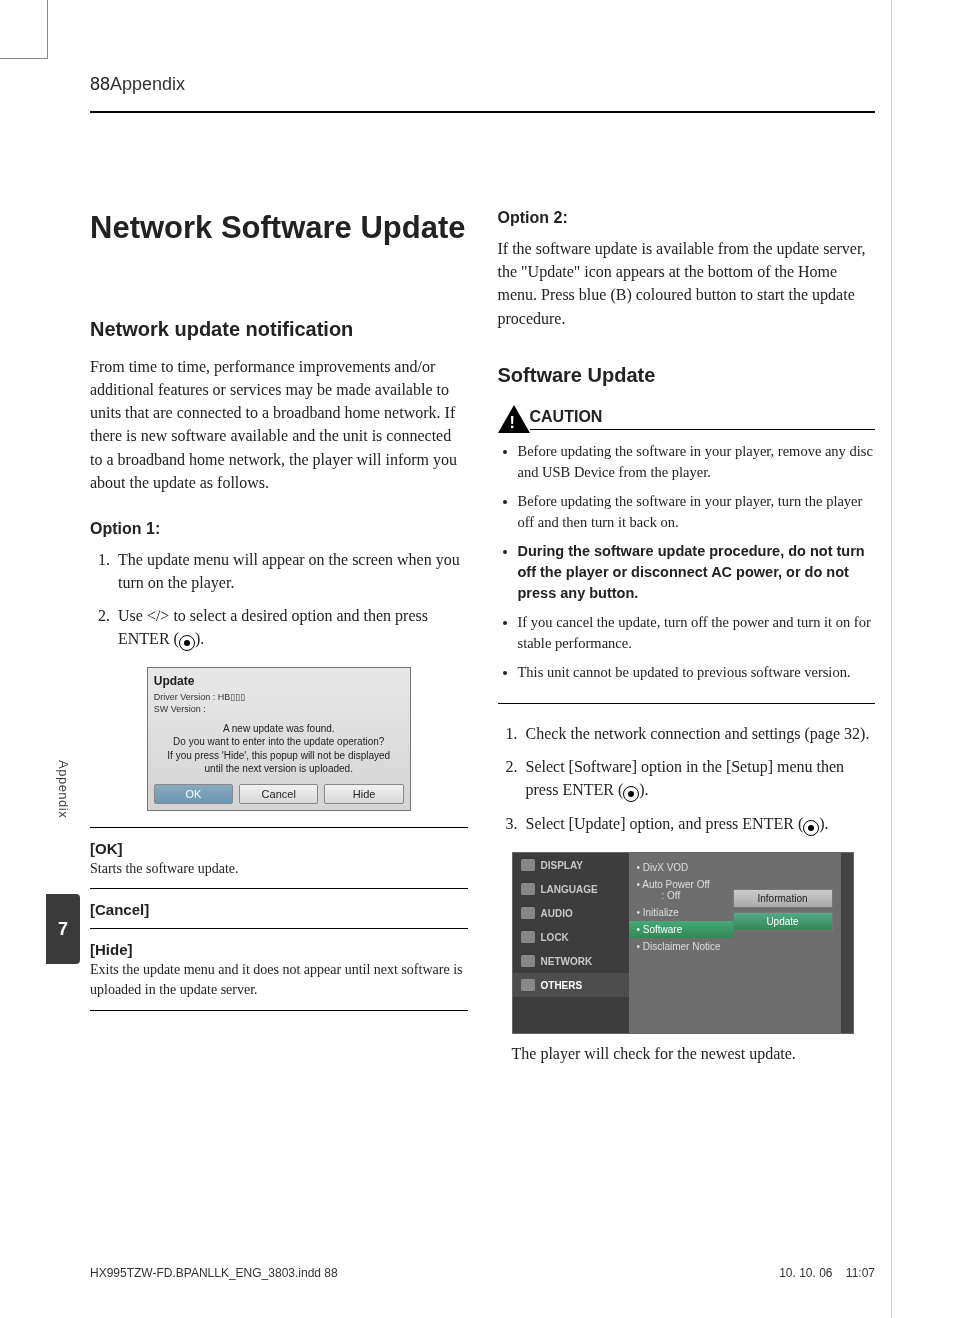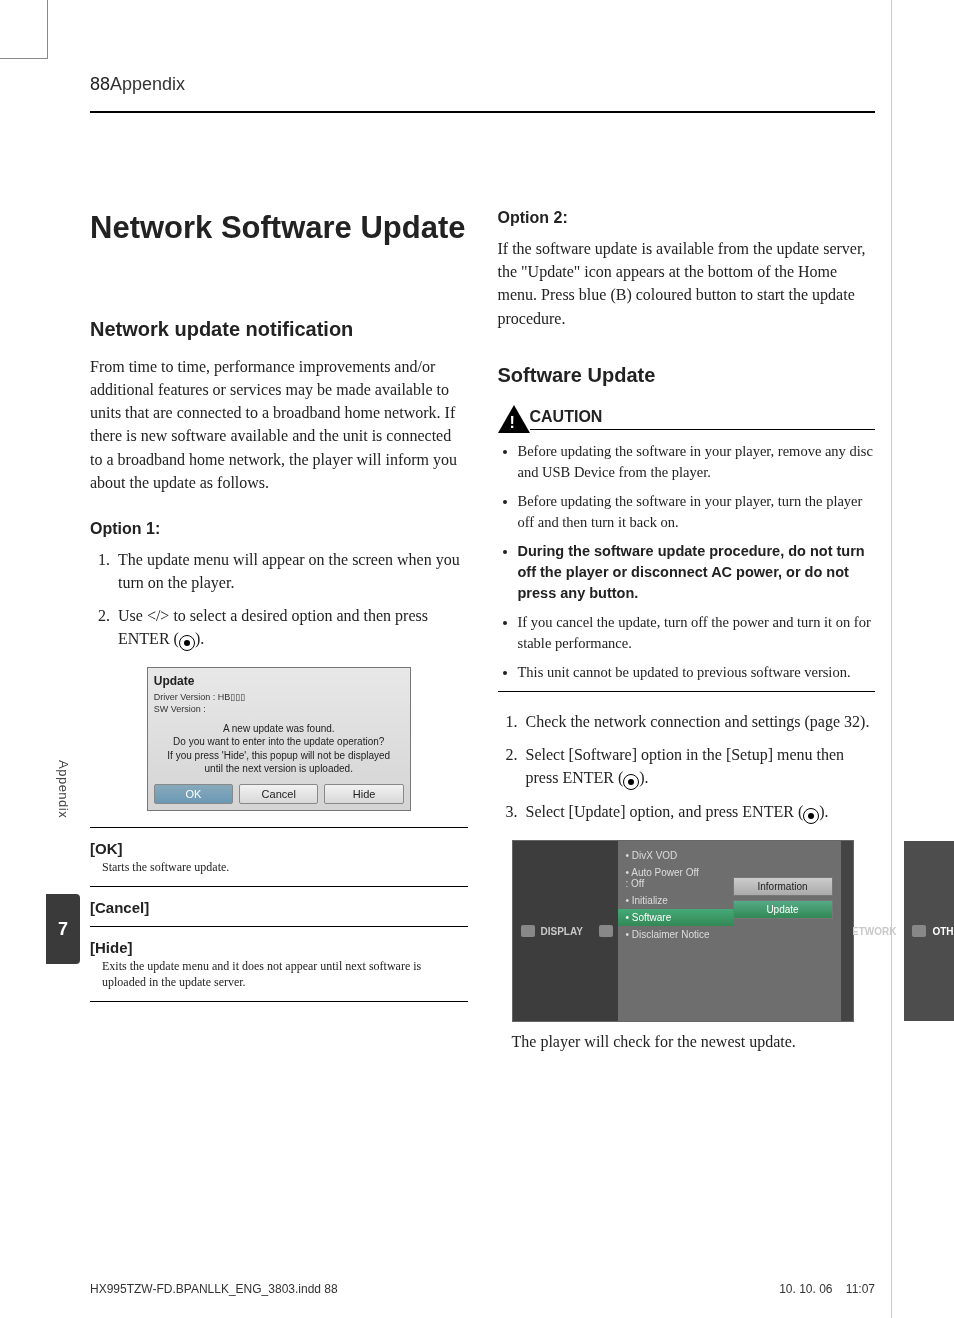--- a/index.html
+++ b/index.html
@@ -14,45 +14,45 @@
 .cols{display:flex;gap:30px}
 .col{flex:1 1 0;min-width:0}
 h1.title{font-family:Arial,Helvetica,sans-serif;font-weight:700;font-size:31px;line-height:1.25;margin:0 0 70px 0}
 h2.sub{font-family:Arial,Helvetica,sans-serif;font-weight:700;font-size:20px;margin:0 0 14px 0}
 h3.opt{font-family:Arial,Helvetica,sans-serif;font-weight:700;font-size:16px;margin:26px 0 10px 0}
 p.body{font-size:16px;line-height:1.45;margin:0 0 14px 0}
 ol.steps{margin:0 0 16px 0;padding-left:24px;font-size:16px;line-height:1.45}
 ol.steps li{padding-left:4px;margin-bottom:10px}
 .hr{border:none;border-top:1px solid #000;margin:10px 0}
 .defterm{font-family:Arial,Helvetica,sans-serif;font-weight:700;font-size:15px;margin:12px 0 2px 0}
-.defbody{font-size:12px;line-height:1.4;margin:0 0 8px 12px}
+.defbody{font-size:14px;line-height:1.4;margin:0 0 8px 0}
 .enter-ico{display:inline-flex;width:14px;height:14px;border:1.4px solid #000;border-radius:50%;align-items:center;justify-content:center;vertical-align:-2px}
 .enter-ico:after{content:"";width:6px;height:6px;border-radius:50%;background:#000}
 .caution-head{display:flex;align-items:center;gap:4px;margin:18px 0 8px 0}
 .tri{width:0;height:0;border-left:16px solid transparent;border-right:16px solid transparent;border-bottom:28px solid #000;position:relative}
 .tri .bang{position:absolute;left:-4px;top:9px;color:#fff;font-family:Arial,Helvetica,sans-serif;font-weight:700;font-size:16px}
 .caution-head .lbl{font-family:Arial,Helvetica,sans-serif;font-weight:700;font-size:16px;border-bottom:1px solid #000;flex:1;padding-bottom:3px;margin-left:-4px}
-ul.caution{margin:0 0 18px 0;padding-left:20px;font-size:14.5px;line-height:1.45;border-bottom:1px solid #000;}
+ul.caution{margin:0 0 18px 0;padding-left:20px;font-size:14.5px;line-height:1.45;border-bottom:1px solid #000;padding-bottom:12px}
 ul.caution li{margin-bottom:8px}
 ul.caution li.strong{font-weight:700;font-family:Liberation Sans, sans-serif}
 .sidebar{position:absolute;left:46px;top:760px;display:flex;flex-direction:column;align-items:center;gap:16px}
 .vtext{writing-mode:vertical-rl;font-family:Arial,Helvetica,sans-serif;font-size:13px;color:#444;letter-spacing:.5px}
 .tab7{width:34px;height:70px;background:#3a3a3a;color:#fff;display:flex;align-items:center;justify-content:center;font-family:Arial,Helvetica,sans-serif;font-weight:700;font-size:18px;border-radius:0 4px 4px 0;margin-top:60px}
-.footer{position:absolute;left:90px;bottom:22px;width:785px;display:flex;justify-content:space-between;font-family:Arial,Helvetica,sans-serif;font-size:12px;color:#333}
+.footer{position:absolute;left:90px;bottom:38px;width:785px;display:flex;justify-content:space-between;font-family:Arial,Helvetica,sans-serif;font-size:12px;color:#333}
 
 .dlg{width:250px;margin:12px auto 16px auto;border:1px solid #777;background:linear-gradient(#e8e8e8,#d4d4d4);font-family:Arial,Helvetica,sans-serif;padding:6px}
 .dlg .t{font-weight:700;font-size:12px;color:#222;margin-bottom:4px}
 .dlg .meta{font-size:9px;color:#333;line-height:1.3;margin-bottom:6px}
 .dlg .msg{font-size:10px;text-align:center;color:#222;line-height:1.35;margin:6px 0 8px 0}
 .dlg .btns{display:flex;gap:6px;justify-content:center}
 .dlg .btn{flex:1;border:1px solid #888;background:linear-gradient(#f2f2f2,#d8d8d8);font-size:11px;padding:3px 0;text-align:center;border-radius:2px}
 .dlg .btn.sel{background:linear-gradient(#8ab,#6a98b5);color:#fff}
 
 .menuimg{width:340px;margin:10px 0 8px 14px;border:1px solid #666;background:#555;font-family:Arial,Helvetica,sans-serif;font-size:11px;display:flex;height:180px}
-.menuimg .left{width:105px;background:#3d3d3d;color:#c9c9c9;display:flex;flex-direction:row}
+.menuimg .left{width:116px;background:#3d3d3d;color:#c9c9c9;display:flex;flex-direction:column}
 .menuimg .left .mi{padding:6px 8px;display:flex;align-items:center;gap:6px;font-weight:700;font-size:10px}
 .menuimg .left .mi.sel{background:#4d4d4d;color:#fff}
 .menuimg .left .mi .ic{width:14px;height:12px;background:#888;border-radius:2px}
 .menuimg .mid{flex:1;background:#6e6e6e;color:#ddd;padding:6px 8px}
 .menuimg .mid .row{padding:3px 0;font-size:10px}
 .menuimg .mid .row.sel{background:#3b6;background:linear-gradient(#4a7,#385);color:#fff;margin-left:-8px;margin-right:-8px;padding-left:8px}
 .menuimg .right{width:100px;background:#6e6e6e;padding:36px 8px 0 0}
 .menuimg .right .sbtn{background:linear-gradient(#ccc,#aaa);border:1px solid #777;font-size:10px;text-align:center;padding:3px 0;margin-bottom:4px;color:#222}
 .menuimg .right .sbtn.sel{background:linear-gradient(#5a8,#385);color:#fff}
 .menuimg .scroll{width:12px;background:#444}

